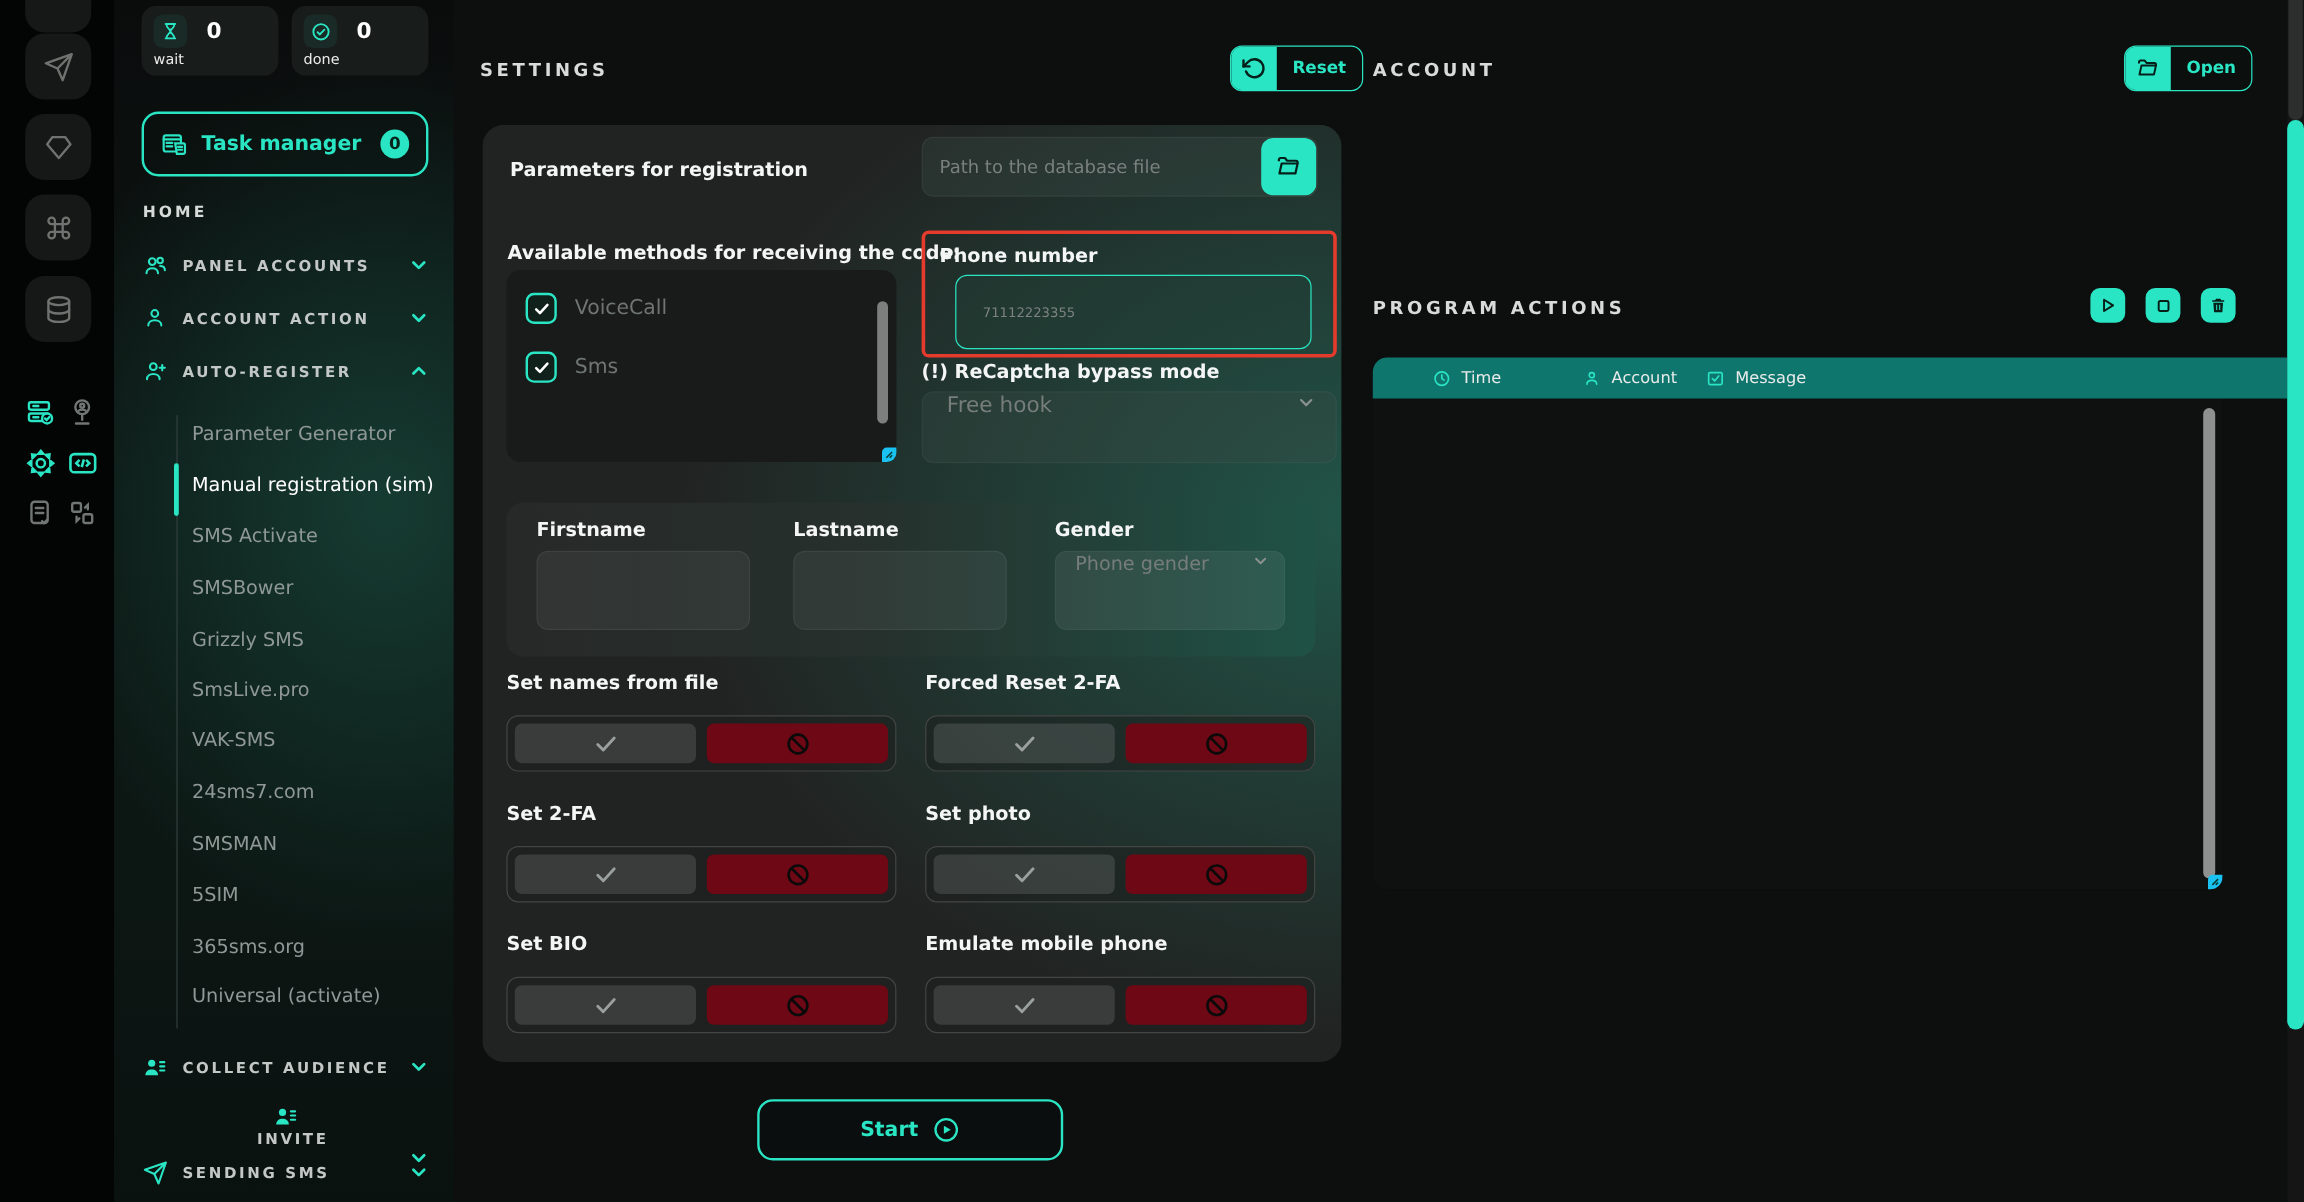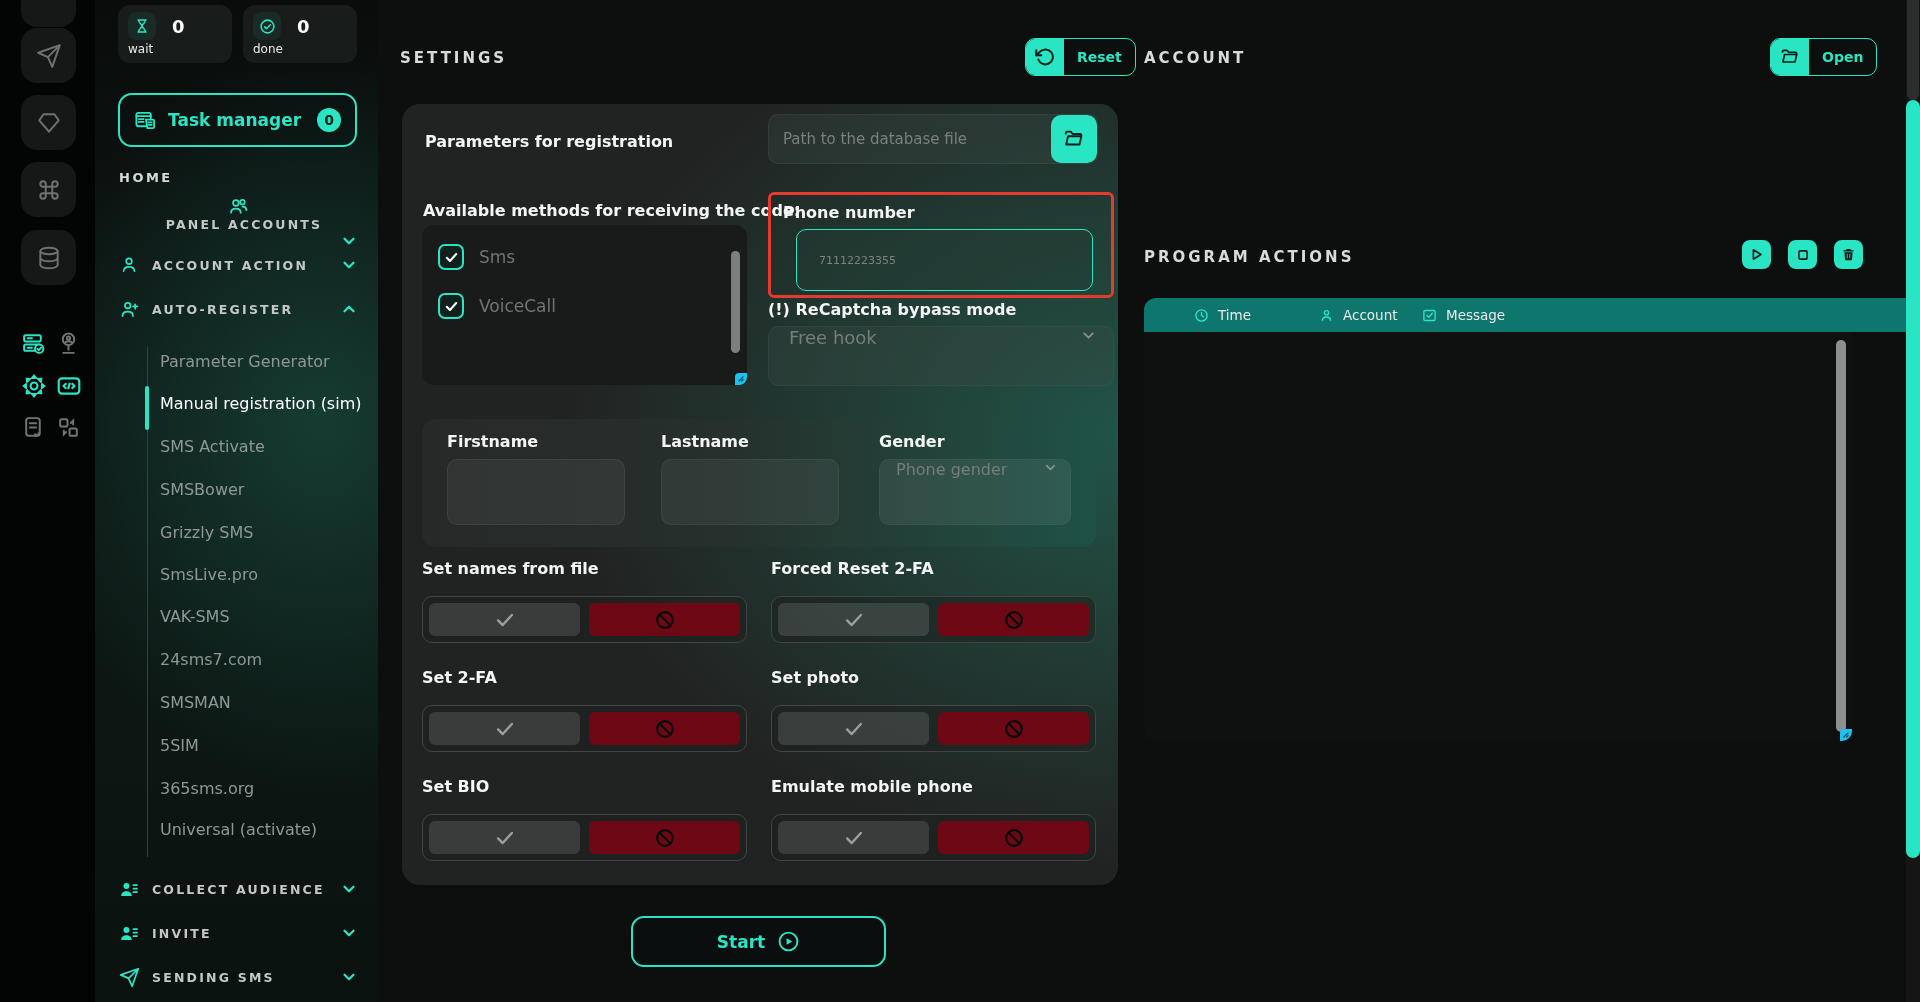--- a/index.html
+++ b/index.html
@@ -219,21 +219,21 @@
             <path d="M12.5 11 h7 a1.5 1.5 0 0 1 1.5 1.5 v6 a1.5 1.5 0 0 1 -1.5 1.5 h-5.5 Z" fill="#0d1714"></path>
             <path d="M15 14 h3.5 M15 16.5 h3.5"></path>
           </svg>
       </span>
       <span class="tb-label">Task manager</span>
       <span class="tb-badge">0</span>
     </div>
 
     <div class="sec-label" style="top:170px;">HOME</div>
 
-    <div class="nav-row" style="top:196px;flex-direction:column;">
+    <div class="nav-row" style="top:208px;">
       <span class="nav-ic">
         <svg width="21" height="21" viewBox="0 0 24 24" fill="none" stroke="currentColor" stroke-width="2" stroke-linecap="round">
             <circle cx="9" cy="8" r="3.2"></circle>
             <path d="M3.5 19 c0 -3 2.5 -4.6 5.5 -4.6 s5.5 1.6 5.5 4.6"></path>
             <circle cx="16.5" cy="7" r="2.6"></circle>
             <path d="M16.5 12.2 c2.6 0 4.5 1.5 4.5 4"></path>
           </svg>
       </span>
       <span class="nav-label">PANEL ACCOUNTS</span>
       <span class="nav-chev">
@@ -301,21 +301,21 @@
           </svg>
       </span>
       <span class="nav-label">COLLECT AUDIENCE</span>
       <span class="nav-chev">
         <svg width="18" height="18" viewBox="0 0 24 24" fill="none" stroke="currentColor" stroke-width="3" stroke-linecap="round" stroke-linejoin="round">
             <polyline points="6 9 12 15 18 9"></polyline>
           </svg>
       </span>
     </div>
 
-    <div class="nav-row" style="top:920px;">
+    <div class="nav-row" style="top:920px;flex-direction:column;">
       <span class="nav-ic">
         <svg width="21" height="21" viewBox="0 0 24 24" fill="currentColor" stroke="none">
             <circle cx="8.5" cy="8" r="3.4"></circle>
             <path d="M2.5 19.5 c0 -3.6 2.7 -5.4 6 -5.4 s6 1.8 6 5.4 Z"></path>
             <rect x="15.5" y="6" width="6" height="2" rx="1"></rect>
             <rect x="15.5" y="10" width="6" height="2" rx="1"></rect>
             <rect x="15.5" y="14" width="6" height="2" rx="1"></rect>
           </svg>
       </span>
       <span class="nav-label">INVITE</span>
@@ -369,29 +369,29 @@
 
     <div class="f-label" style="left:21px; top:97px;">Available methods for receiving the code:</div>
 
     <div id="methods-box">
       <div class="chk-row">
         <span class="chk-box">
           <svg width="15" height="15" viewBox="0 0 24 24" fill="none" stroke="currentColor" stroke-width="3.4" stroke-linecap="round" stroke-linejoin="round">
               <polyline points="4.5 12.5 9.5 17.5 19.5 6.5"></polyline>
             </svg>
         </span>
-        <span class="chk-label">Sms</span>
+        <span class="chk-label">VoiceCall</span>
       </div>
       <div class="chk-row">
         <span class="chk-box">
           <svg width="15" height="15" viewBox="0 0 24 24" fill="none" stroke="currentColor" stroke-width="3.4" stroke-linecap="round" stroke-linejoin="round">
               <polyline points="4.5 12.5 9.5 17.5 19.5 6.5"></polyline>
             </svg>
         </span>
-        <span class="chk-label">VoiceCall</span>
+        <span class="chk-label">Sms</span>
       </div>
       <div id="methods-scroll"></div>
       <div class="resize-handle" style="right:0; bottom:0; border-radius:4px 0 8px 0;">
         <svg width="8" height="8" viewBox="0 0 10 10" stroke="#063a33" stroke-width="1.6" fill="none">
             <path d="M8 2 L2 8 M8 5.5 L5.5 8"></path>
           </svg>
       </div>
     </div>
 
     <div id="phone-group">

